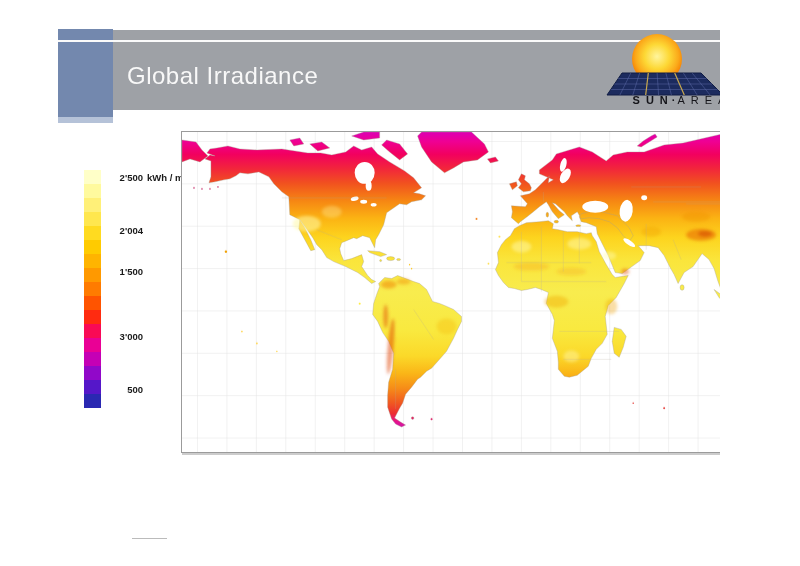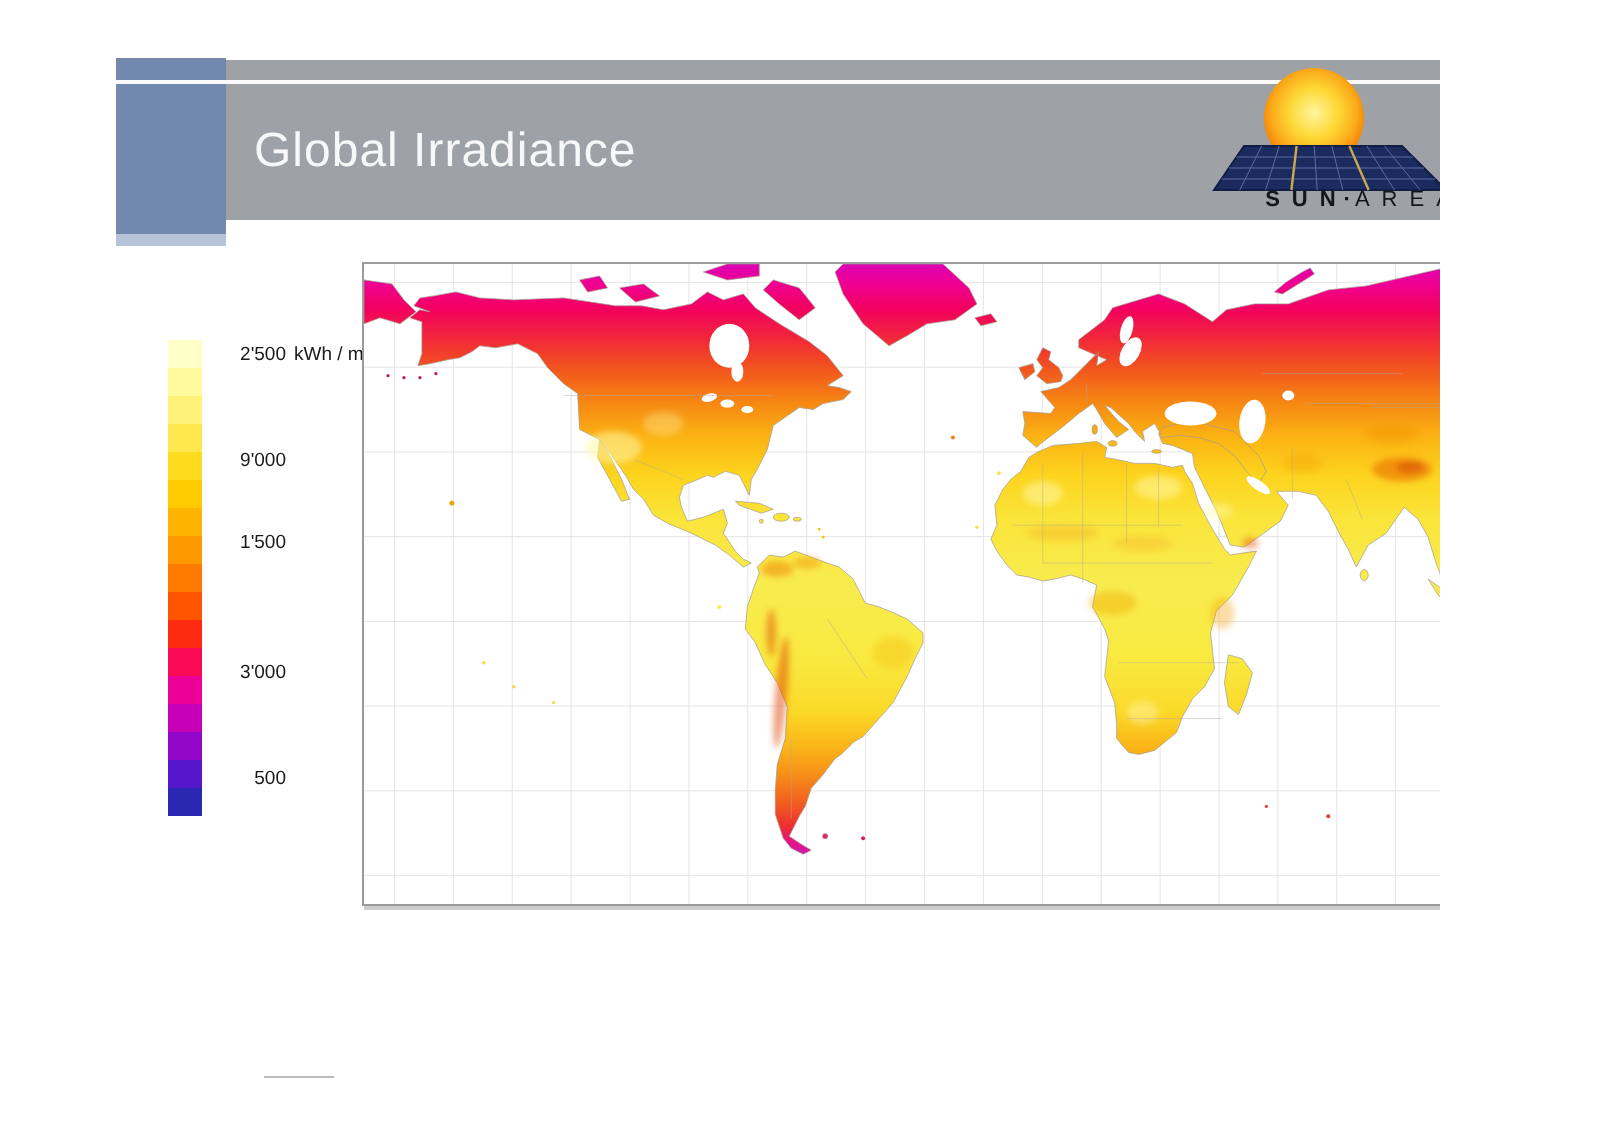--- a/index.html
+++ b/index.html
@@ -15,21 +15,21 @@
   
   #logo{position:absolute;left:595px;top:30px;width:146px;height:80px;}
   #logo svg{display:block;}
   #logo-text{position:absolute;left:0;top:64px;width:146px;display:flex;justify-content:center;
              align-items:baseline;font-size:11px;color:#15151a;}
   #logo-text .sun{font-weight:bold;letter-spacing:6px;margin-left:28px;}
   #logo-text .dot{margin:0 2px 0 -2px;font-weight:bold;}
   #logo-text .area{font-weight:normal;letter-spacing:6px;}
   
   #legend-bar{position:absolute;left:84px;top:170px;width:17px;height:238px;display:flex;flex-direction:column;}
-  .legend-tick{position:absolute;font-size:9.5px;color:#1a1a1a;display:flex;align-items:flex-start;}
+  .legend-tick{position:absolute;font-size:9.5px;color:#1a1a1a;display:flex;align-items:flex-start;font-weight:bold;}
   .legend-tick .num{display:inline-block;width:37px;text-align:right;}
   .legend-tick .unit{margin-left:4px;white-space:nowrap;}
   
   #map-frame{position:absolute;left:181px;top:131px;width:559px;height:320px;border:1px solid #9b9b9b;
              background:#ffffff;box-shadow:1px 2px 0 rgba(110,110,110,0.35);}
   #map-frame svg{display:block;width:100%;height:100%;}
   
   #source-block{position:absolute;left:68px;top:468px;font-size:9px;color:#222;line-height:13px;}
   #footer-line{position:absolute;left:132px;top:538px;width:35px;height:1px;background:#bbbbbb;}
 </style>
@@ -96,21 +96,21 @@
       <div style="flex: 1 1 0%; background: rgb(197, 0, 181);"></div>
       <div style="flex: 1 1 0%; background: rgb(145, 8, 201);"></div>
       <div style="flex: 1 1 0%; background: rgb(85, 23, 201);"></div>
       <div style="flex: 1 1 0%; background: rgb(42, 40, 178);"></div>
     </div>
   <div class="legend-tick" style="left:106px;top:172px;">
     <span class="num">2'500</span>
     <span class="unit">kWh / m2</span>
   </div>
   <div class="legend-tick" style="left:106px;top:225px;">
-    <span class="num">9'000</span>
+    <span class="num">2'004</span>
   </div>
   <div class="legend-tick" style="left:106px;top:266px;">
     <span class="num">1'500</span>
   </div>
   <div class="legend-tick" style="left:106px;top:331px;">
     <span class="num">3'000</span>
   </div>
   <div class="legend-tick" style="left:106px;top:384px;">
     <span class="num">500</span>
   </div>

